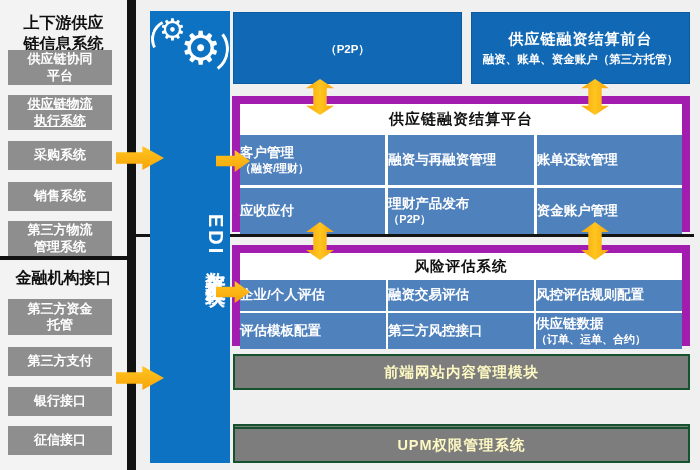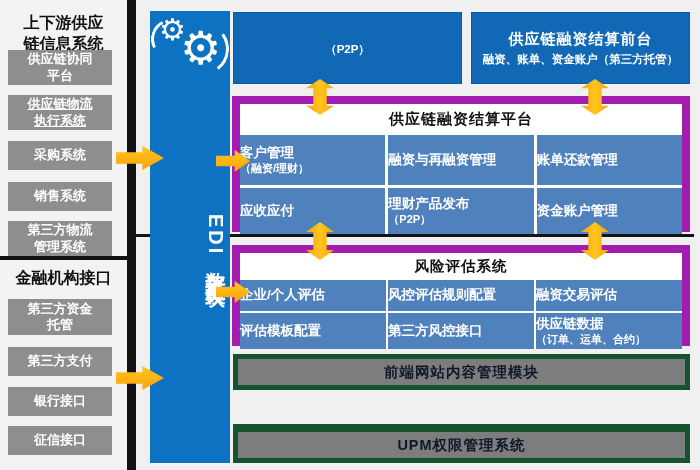--- a/index.html
+++ b/index.html
@@ -53,22 +53,22 @@
   .pane-risk .cellgrid{grid-template-rows:31px 36px;gap:2px;}
   .cell{background:#4f81bd;color:#fff;display:flex;flex-direction:column;
     align-items:flex-start;justify-content:center;text-align:center;line-height:1.25;}
   .cell .m{font-size:13.5px;font-weight:bold;}
   .cell .s{font-size:11px;font-weight:bold;}
 
   
   .hline{position:absolute;left:136px;top:234px;width:558px;height:3px;background:#141414;z-index:0;}
 
   
-  .bar{position:absolute;left:233px;width:457px;background:#7d7d7d;border:5px solid #14532d;
-    box-sizing:border-box;color:#0f172a;font-size:14.5px;font-weight:bold;letter-spacing:1px;
+  .bar{position:absolute;left:233px;width:457px;background:#7d7d7d;border:2px solid #14532d;
+    box-sizing:border-box;color:#fef9c3;font-size:14.5px;font-weight:bold;letter-spacing:1px;
     display:flex;align-items:center;justify-content:center;}
   .bar1{top:354px;height:36px;}
   .bar2{top:392px;height:33px;margin-top:32px;}
   .bar3{top:427px;height:36px;}
 
   
   .harrow{position:absolute;background:linear-gradient(180deg,#ffc51f,#f7a40a);z-index:5;
     clip-path:polygon(0% 26%,55% 26%,55% 0%,100% 50%,55% 100%,55% 74%,0% 74%);}
   .varrow{position:absolute;background:linear-gradient(90deg,#f7a40a,#ffc51f,#f7a40a);z-index:5;
     clip-path:polygon(50% 0%,100% 26%,74% 26%,74% 74%,100% 74%,50% 100%,0% 74%,26% 74%,26% 26%,0% 26%);}
@@ -161,25 +161,25 @@
   </div>
 
   <div class="panebox pane-risk">
     <div class="pane-head">风险评估系统</div>
     <div class="cellgrid">
       <div class="cell">
         <span class="m">企业/个人评估</span>
         <span class="s"></span>
       </div>
       <div class="cell">
+        <span class="m">融资交易评估</span>
+        <span class="s"></span>
+      </div>
+      <div class="cell">
         <span class="m">风控评估规则配置</span>
-        <span class="s"></span>
-      </div>
-      <div class="cell">
-        <span class="m">融资交易评估</span>
         <span class="s"></span>
       </div>
       <div class="cell">
         <span class="m">评估模板配置</span>
         <span class="s"></span>
       </div>
       <div class="cell">
         <span class="m">第三方风控接口</span>
         <span class="s"></span>
       </div>

